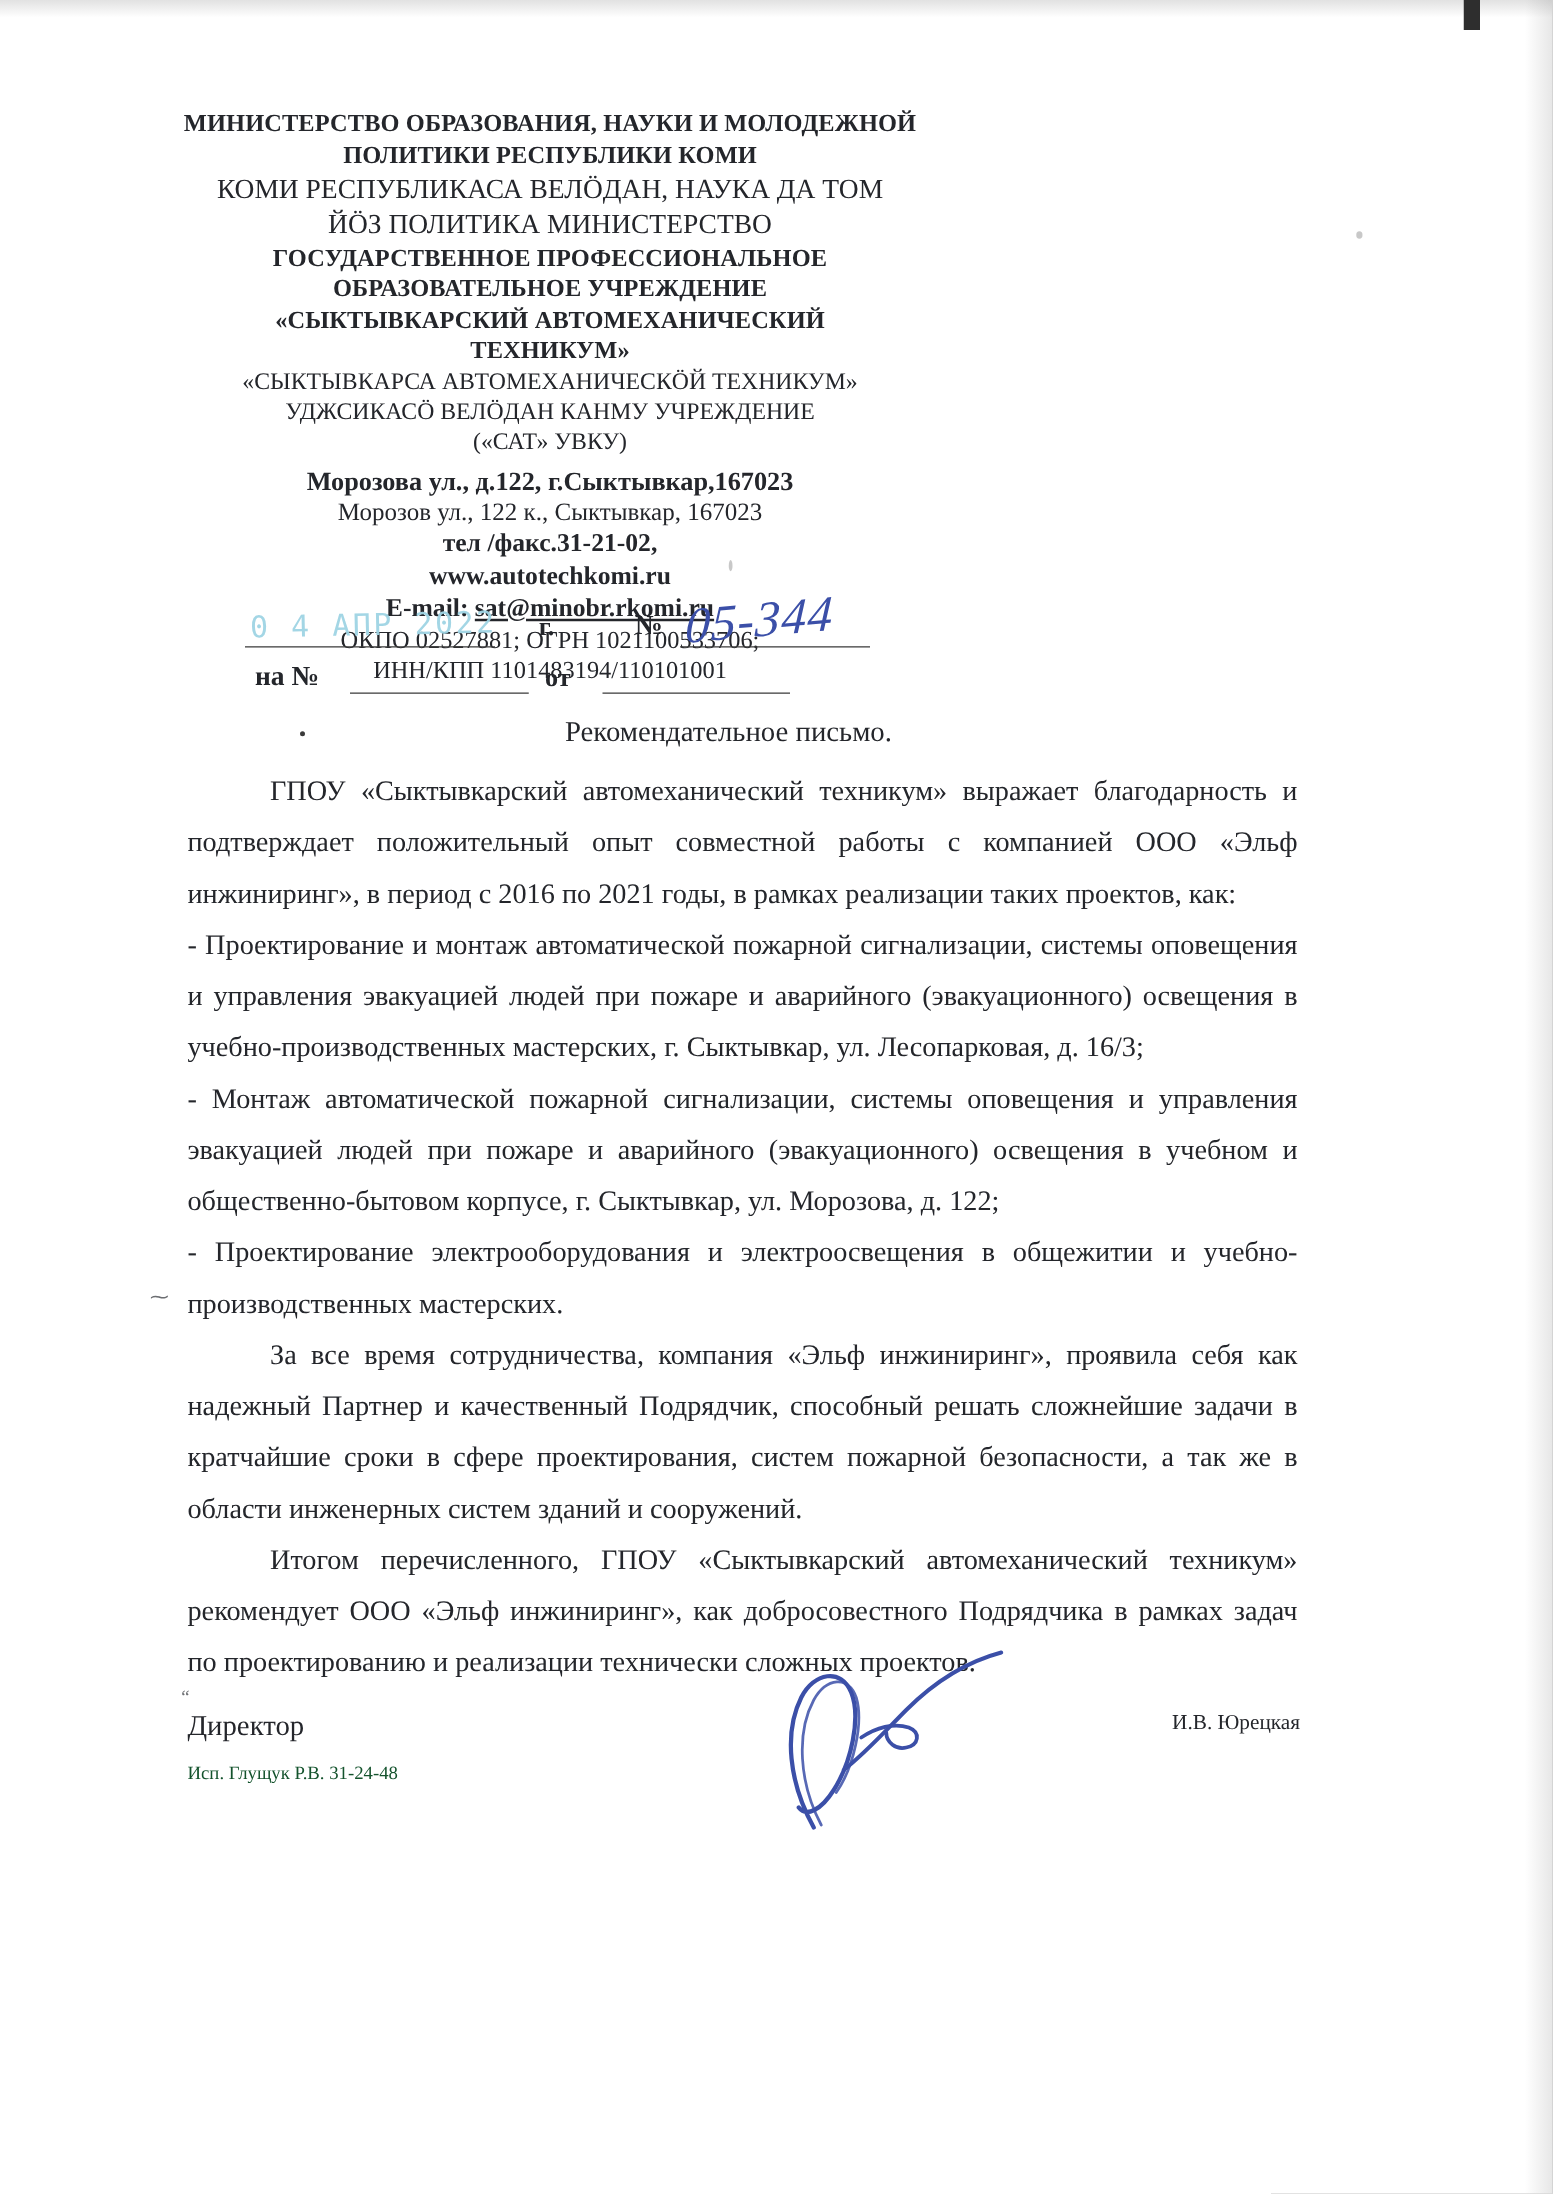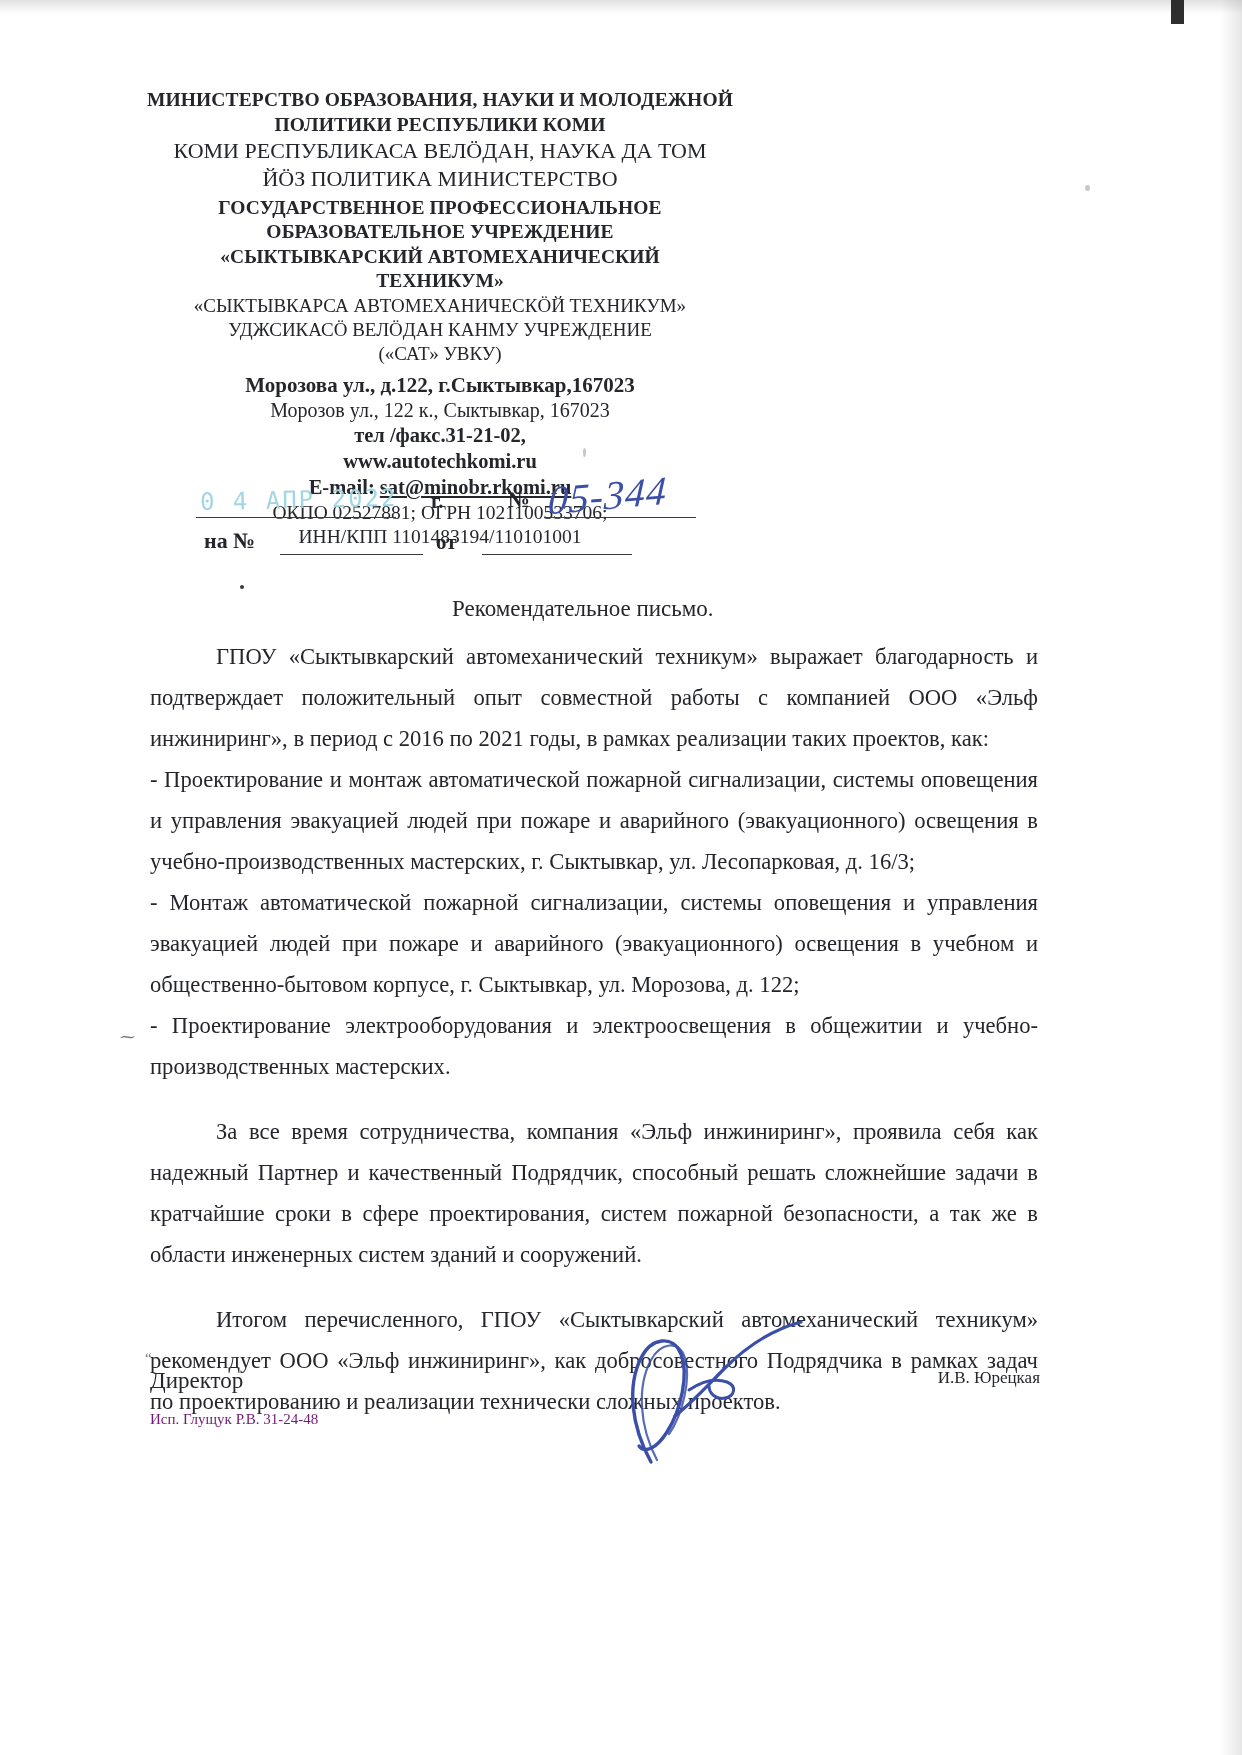--- a/index.html
+++ b/index.html
@@ -166,21 +166,21 @@
     left: 232px; top: 2px;
     font-weight: bold;
     font-size: 21px;
   }
   .rule-on2 { left: 278px; top: 26px; width: 150px; }
 
   
   .doc-title {
     position: absolute;
     left: 452px;
-    top: 596px;
+    top: 573px;
     font-size: 23px;
     white-space: nowrap;
   }
   .title-dot {
     position: absolute;
     left: 240px;
     top: 585px;
     width: 4px; height: 4px;
     background: #3a3a3a;
     border-radius: 50%;
@@ -192,21 +192,21 @@
     width: 888px;
   }
   .body p {
     margin: 0;
     font-size: 22.6px;
     line-height: 41px;
     text-align: justify;
     text-justify: inter-word;
     color: #24262b;
   }
-  .body p.indent { text-indent: 66px; margin-top: 24px; }
+  .body p.indent { text-indent: 66px; }
 
   
   .sig-block {
     position: absolute;
     left: 150px;
     top: 1368px;
     width: 890px;
     height: 120px;
   }
   .sig-role {
@@ -218,21 +218,21 @@
     position: absolute;
     right: 0; top: 0;
     font-size: 17px;
     white-space: nowrap;
   }
   .executor {
     position: absolute;
     left: 0;
     top: 43px;
     font-size: 15px;
-    color: #701a75;
+    color: #14532d;
   }
   .signature-svg {
     position: absolute;
     left: 455px;
     top: -48px;
     width: 260px;
     height: 150px;
     pointer-events: none;
   }
 

